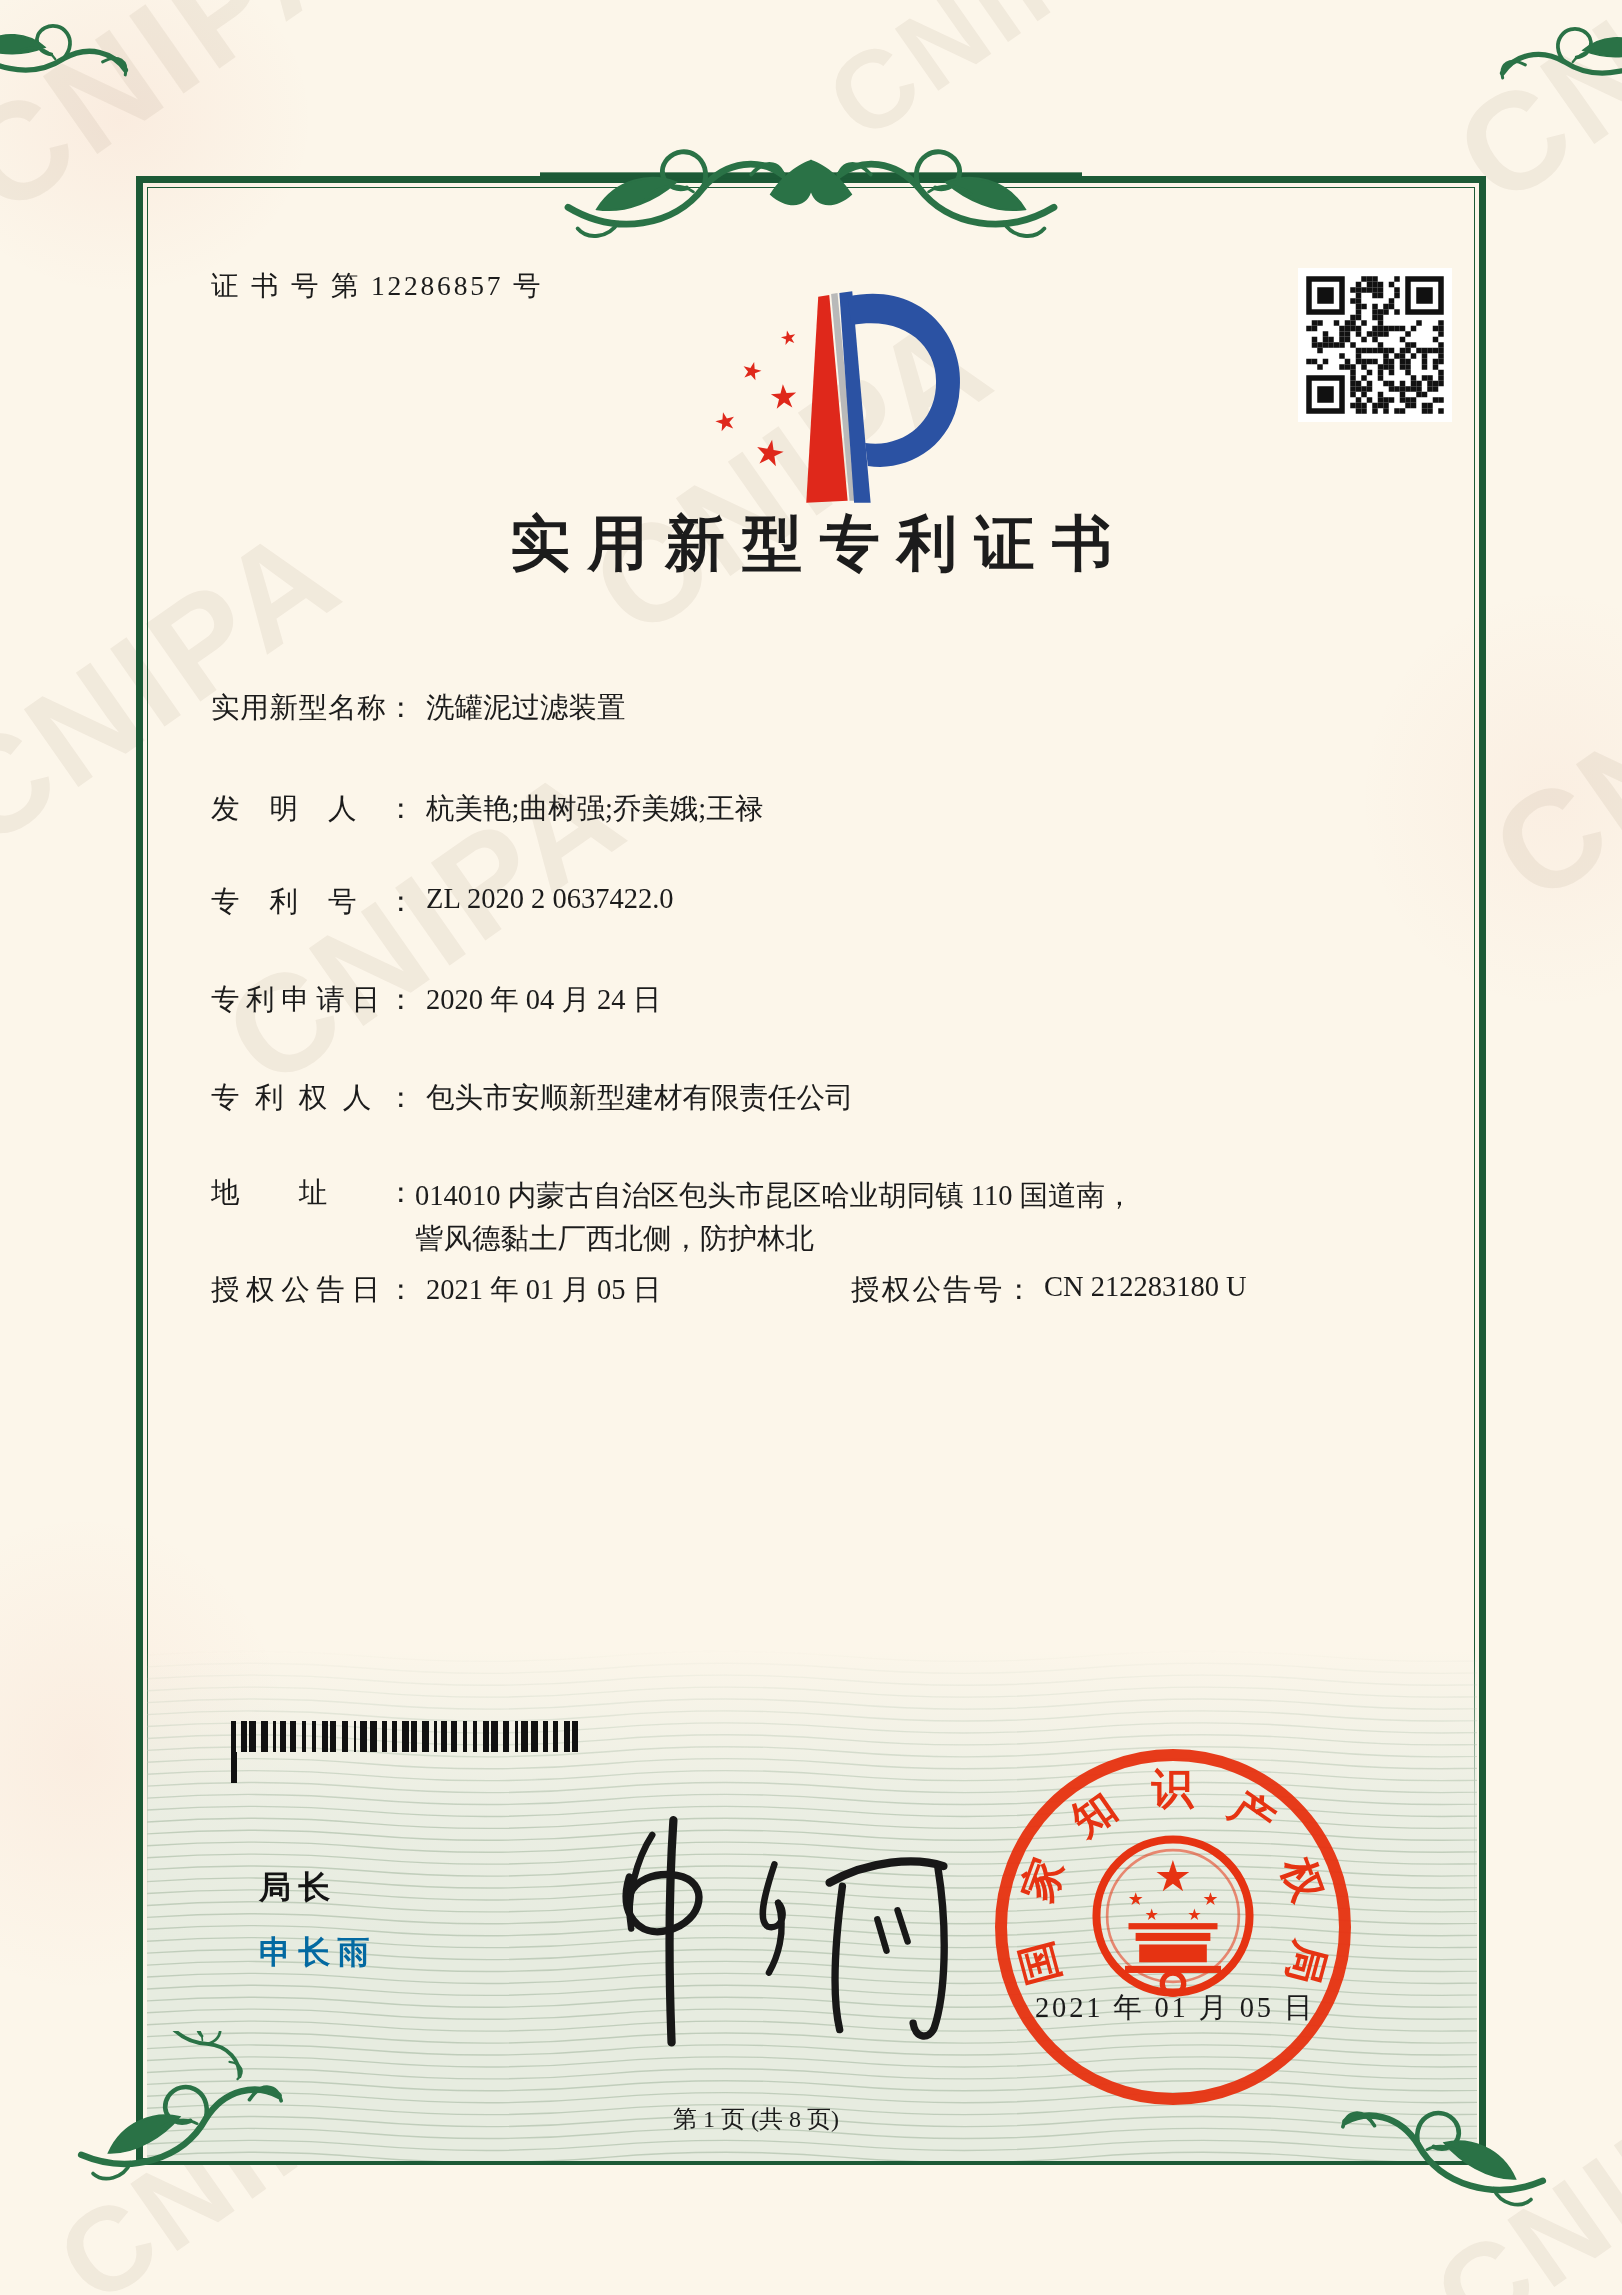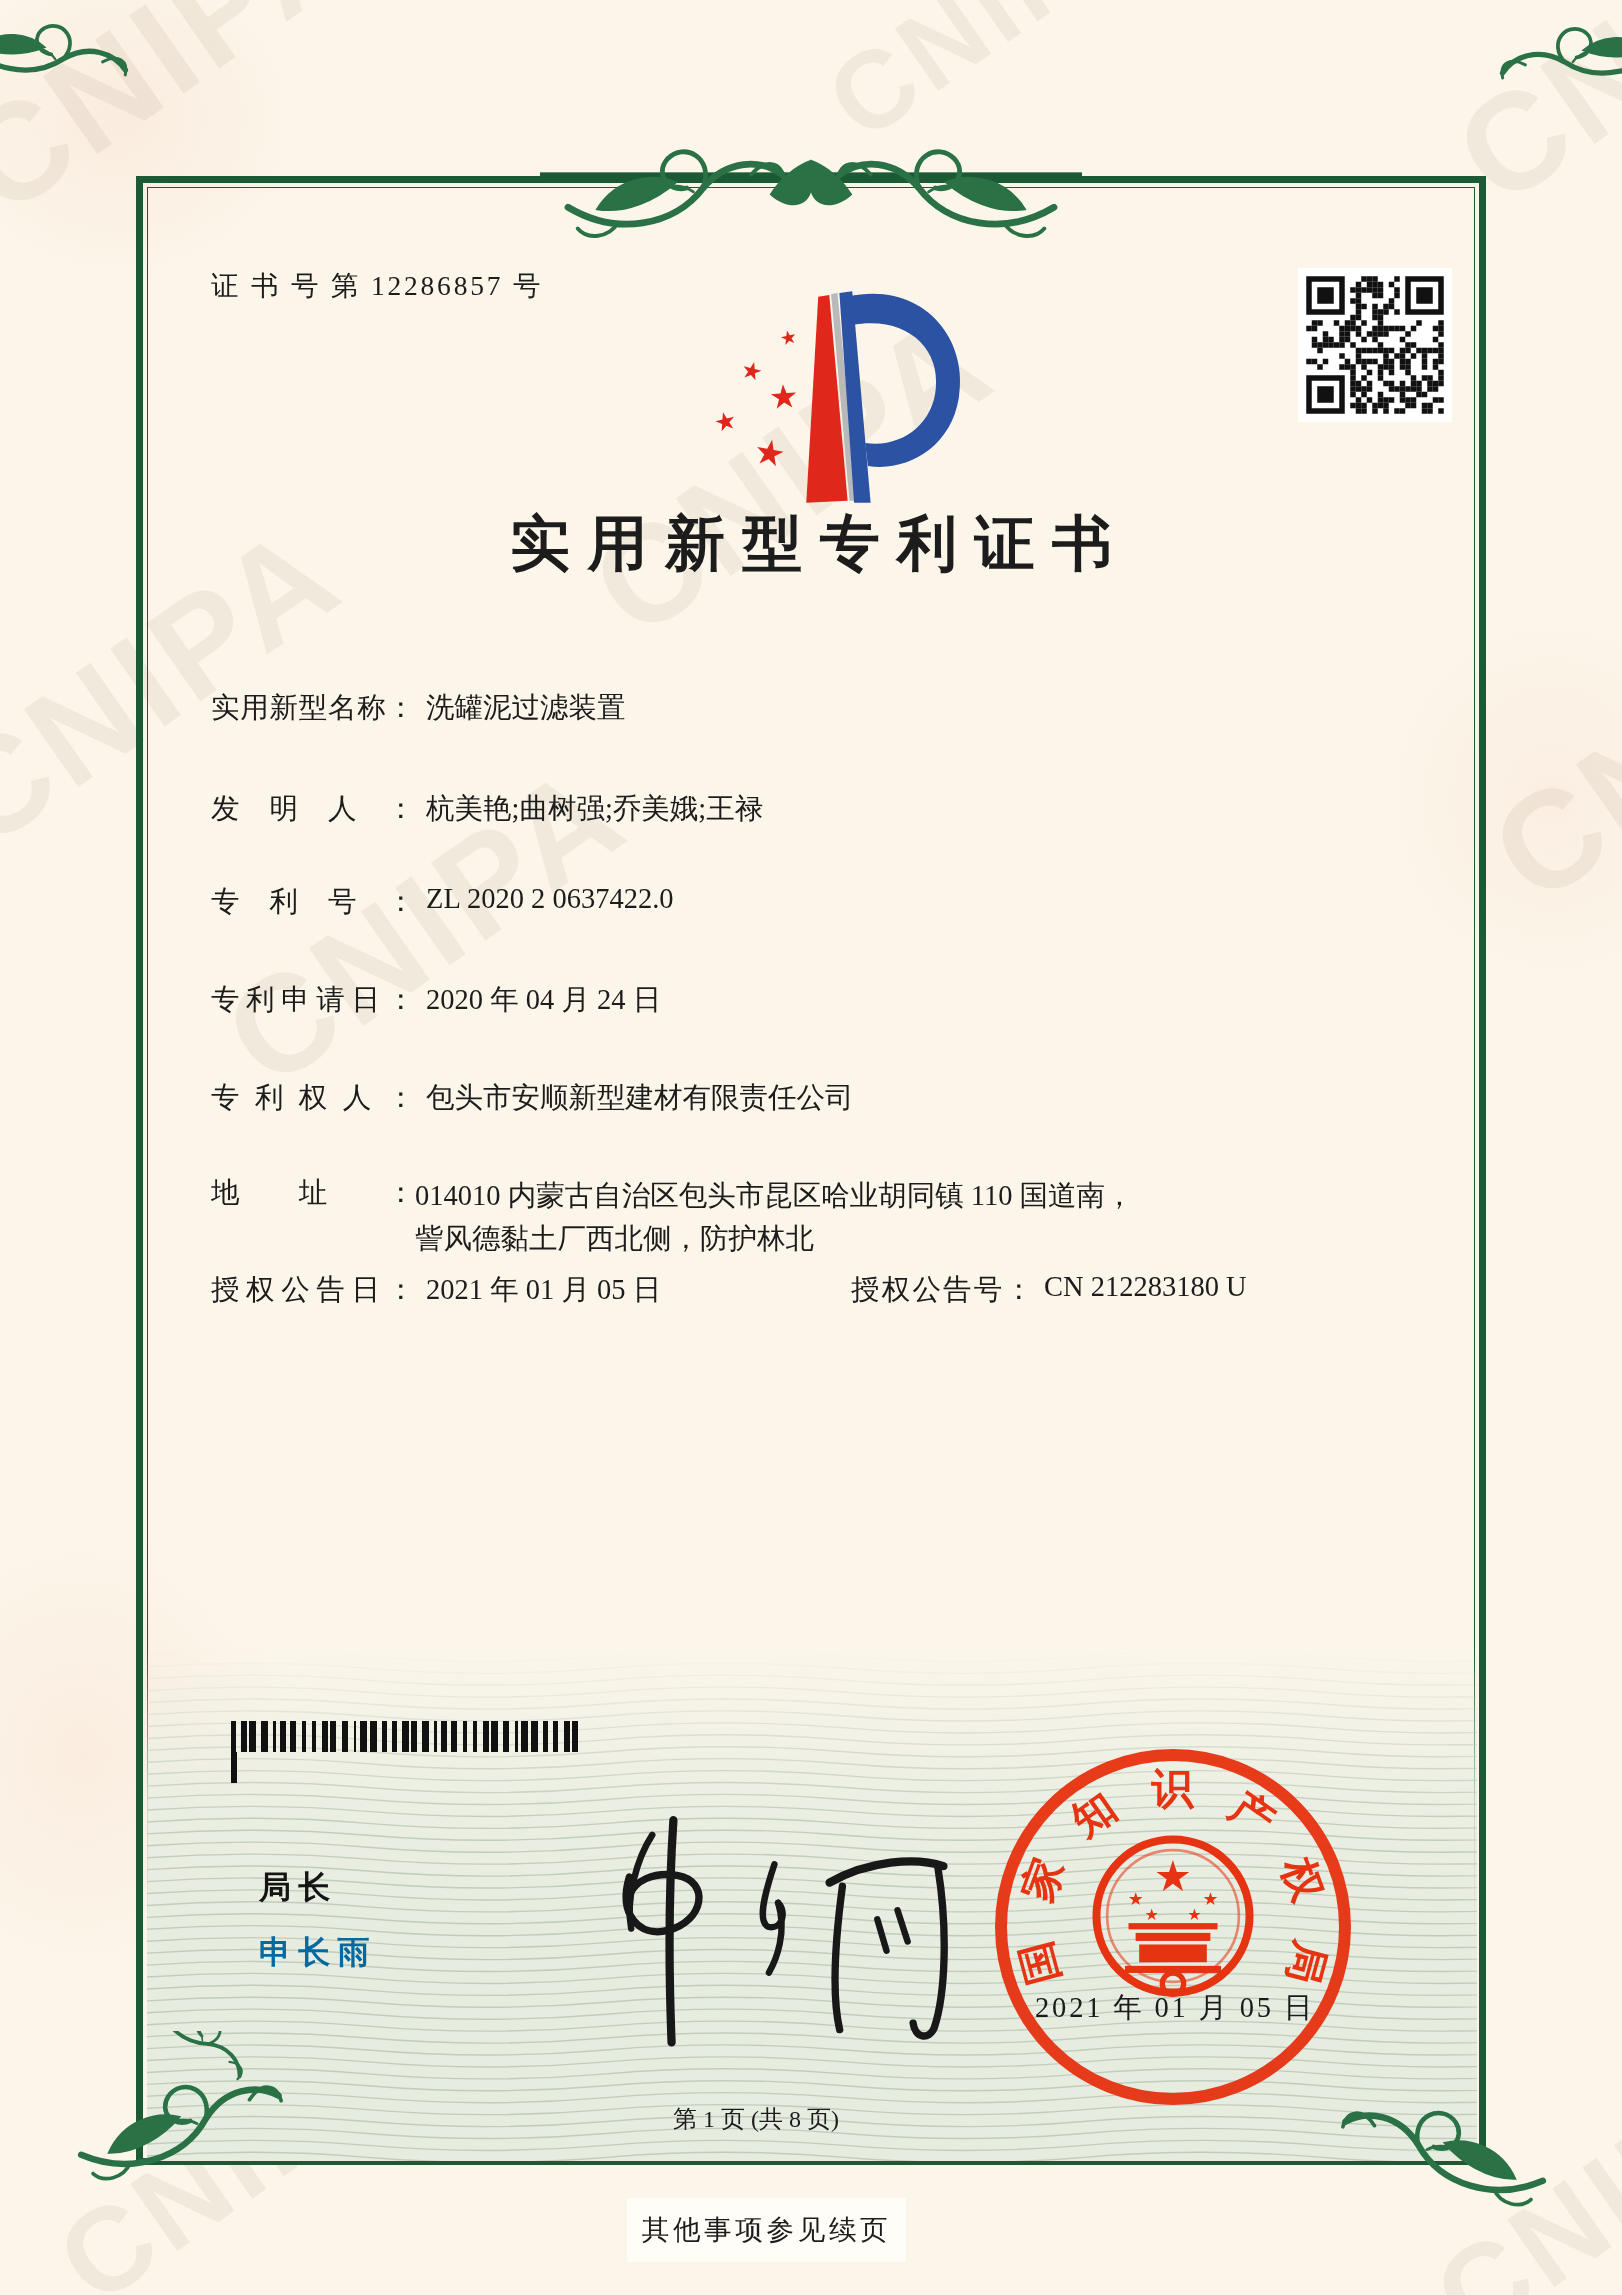--- a/index.html
+++ b/index.html
@@ -504,18 +504,15 @@
         <rect x="-42" y="19" width="84" height="9" stroke="none"></rect>
         <rect x="-38" y="32" width="76" height="20" stroke="none"></rect>
         <rect x="-54" y="56" width="108" height="8" stroke="none"></rect>
         <circle cy="76" r="12" fill="none" stroke-width="6"></circle>
       </g>
     </svg>
   </div>
   <div class="abs seal-date">2021 年 01 月 05 日</div>
 
   <div class="abs page-no">第 1 页 (共 8 页)</div>
-  <div class="abs note-box">
-    <span>其他事项参见续页</span>
-  </div>
 
 </div>
 
 
 </body></html>

